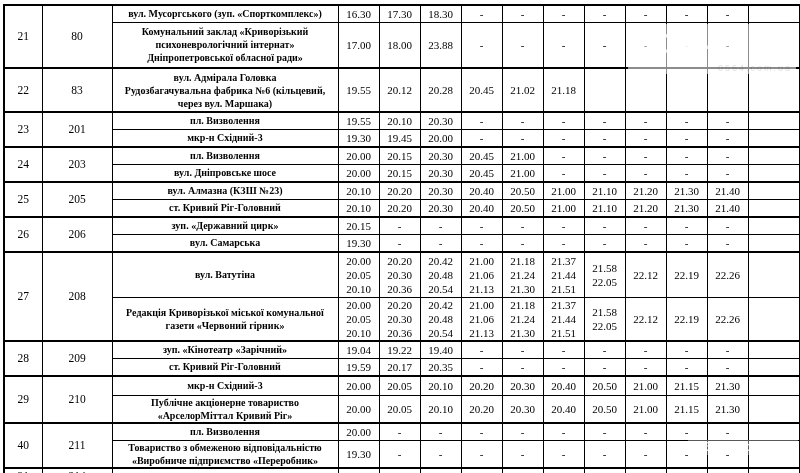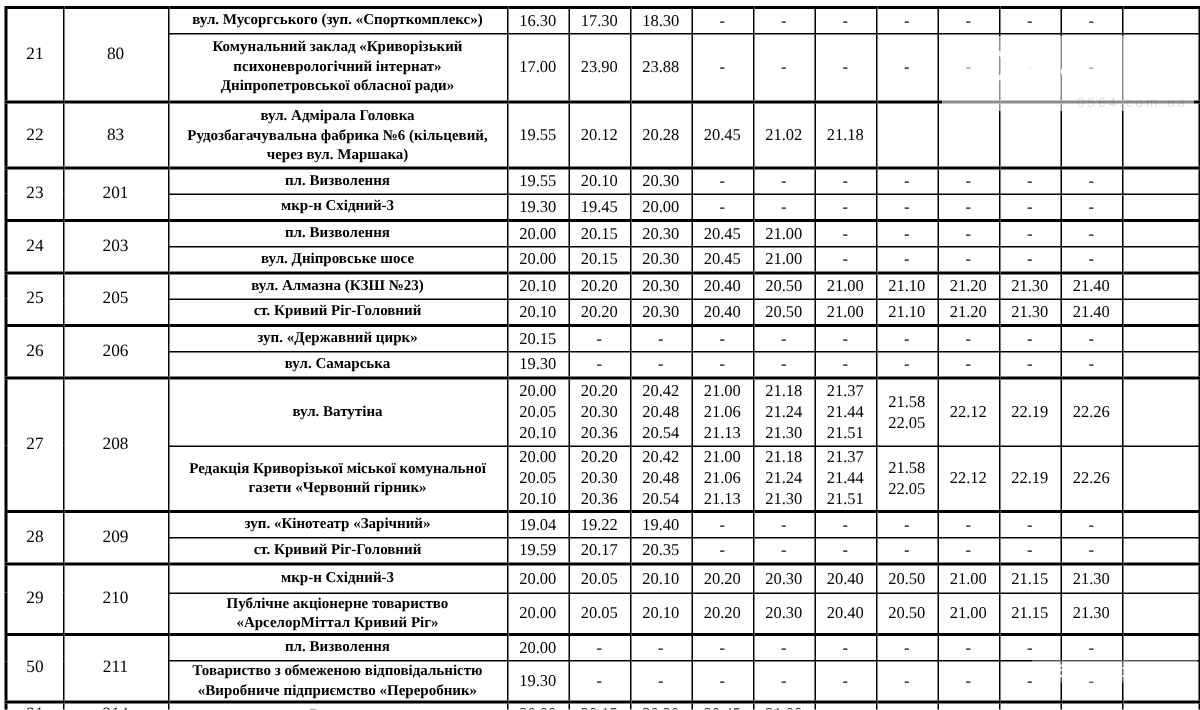--- a/index.html
+++ b/index.html
@@ -105,21 +105,21 @@
         <td class="time">-</td>
         <td class="time">-</td>
         <td class="time">-</td>
         <td class="time lastcol"></td>
       </tr>
       <tr style="height: 46px;">
         <td class="name">Комунальний заклад «Криворізький
 психоневрологічний інтернат»
 Дніпропетровської обласної ради»</td>
         <td class="time">17.00</td>
-        <td class="time">23.90</td>
+        <td class="time">18.00</td>
         <td class="time">23.88</td>
         <td class="time">-</td>
         <td class="time">-</td>
         <td class="time">-</td>
         <td class="time">-</td>
         <td class="time">-</td>
         <td class="time">-</td>
         <td class="time">-</td>
         <td class="time lastcol"></td>
       </tr>
@@ -373,21 +373,21 @@
         <td class="time">20.20</td>
         <td class="time">20.30</td>
         <td class="time">20.40</td>
         <td class="time">20.50</td>
         <td class="time">21.00</td>
         <td class="time">21.15</td>
         <td class="time">21.30</td>
         <td class="time lastcol"></td>
       </tr>
       <tr class="group-start" style="height: 18px;">
-        <td class="num" rowspan="2">50</td>
+        <td class="num" rowspan="2">40</td>
         <td class="route" rowspan="2">211</td>
         <td class="name">пл. Визволення</td>
         <td class="time">20.00</td>
         <td class="time">-</td>
         <td class="time">-</td>
         <td class="time">-</td>
         <td class="time">-</td>
         <td class="time">-</td>
         <td class="time">-</td>
         <td class="time">-</td>

